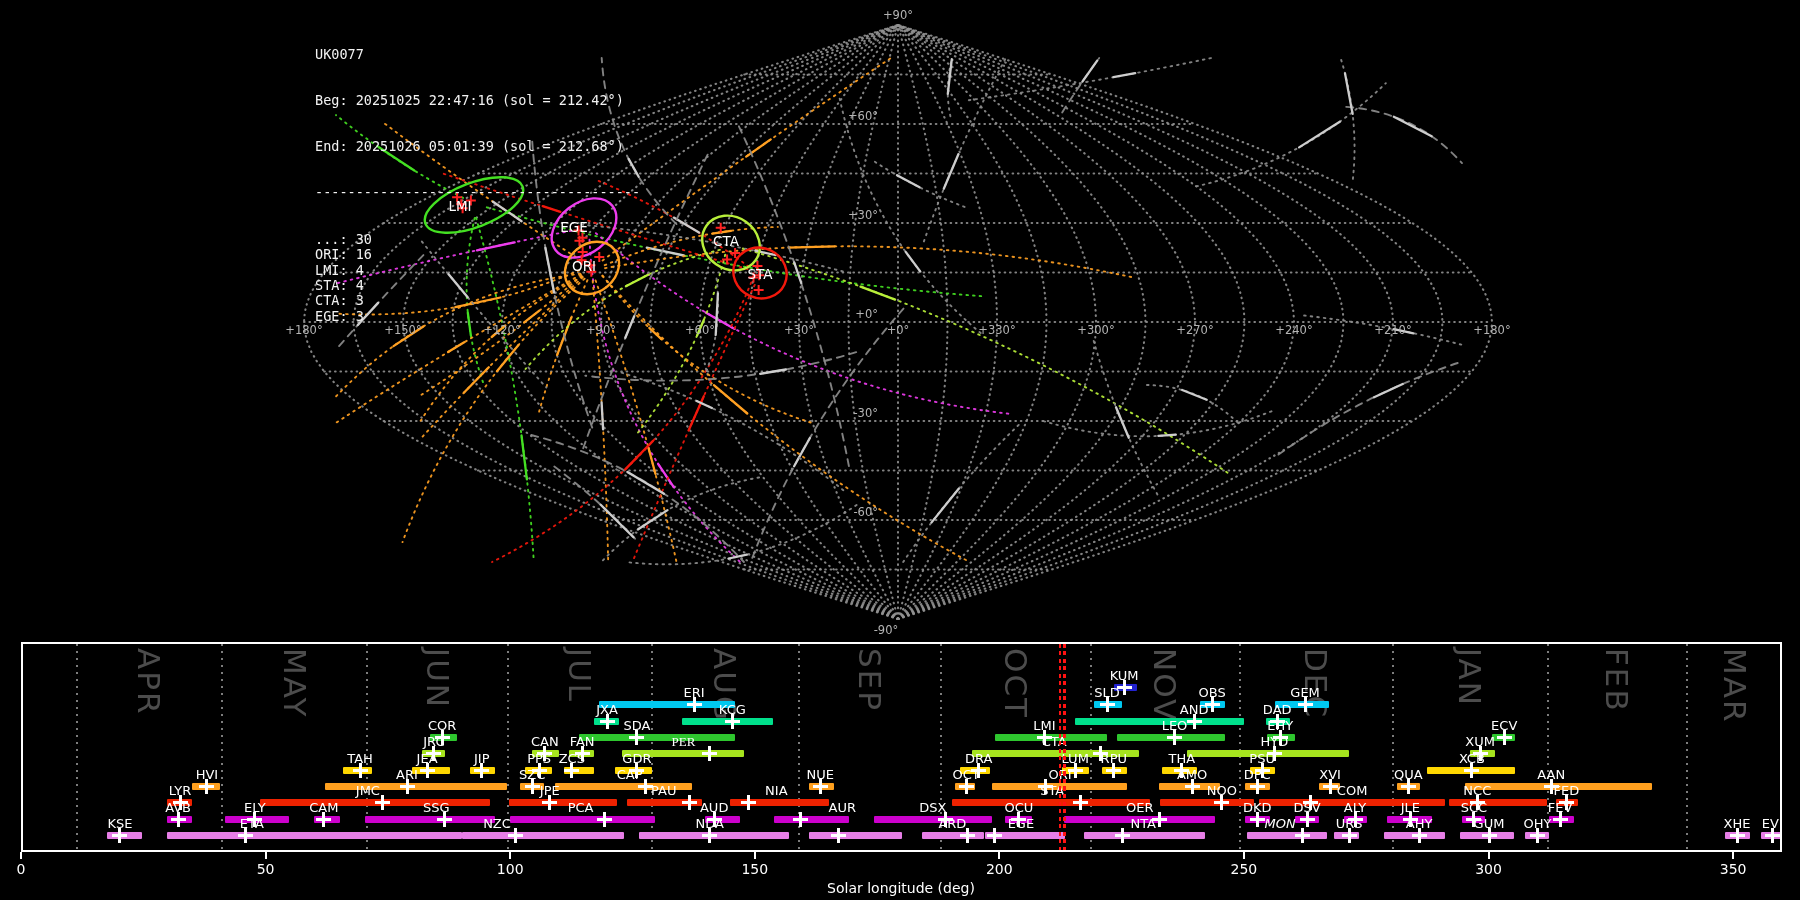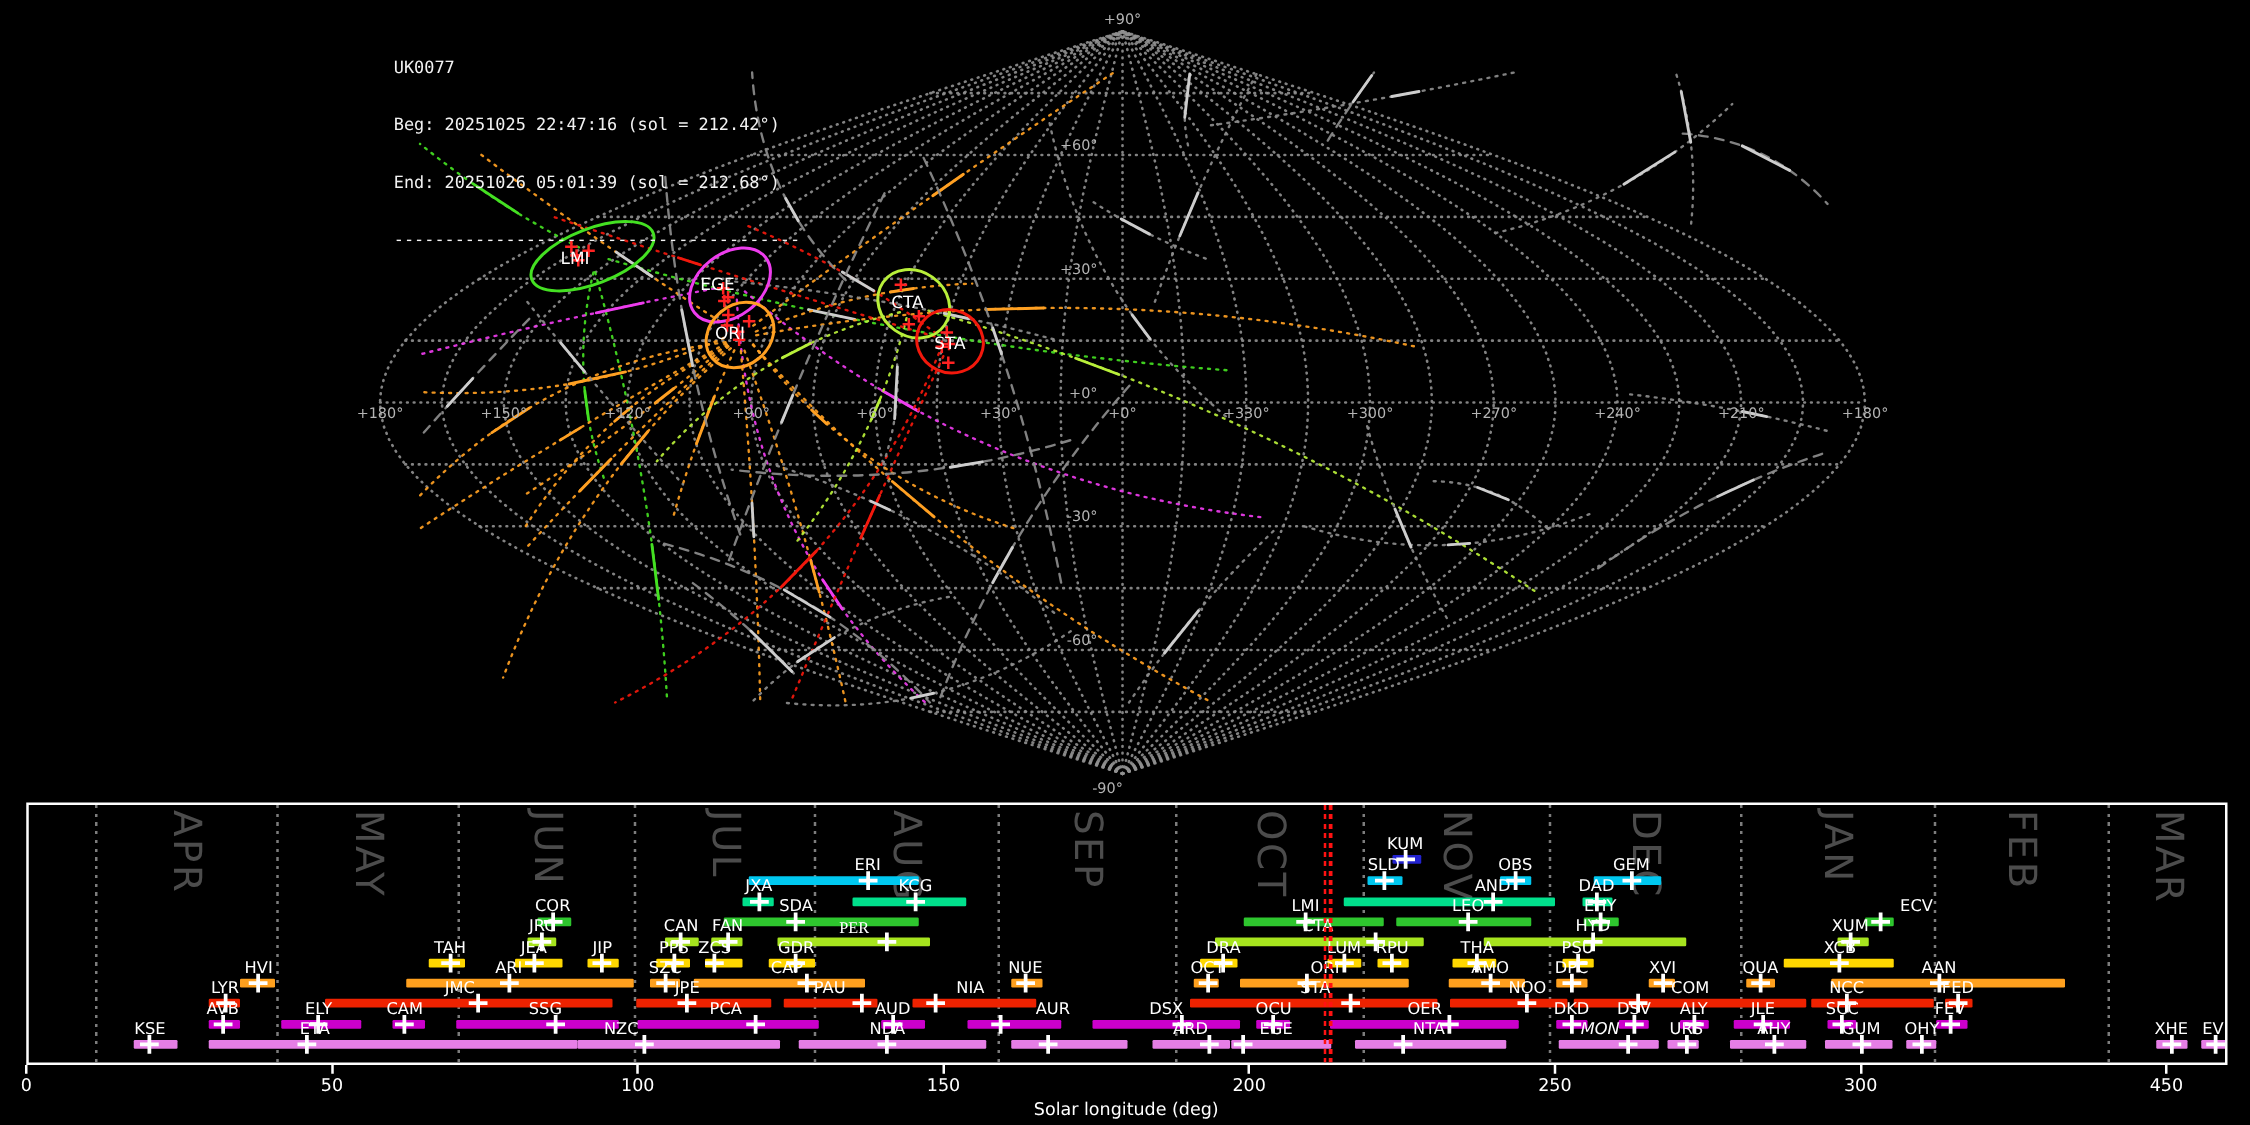--- a/index.html
+++ b/index.html
@@ -237,20 +237,21 @@
       <text x="1294" y="334" fill="#b4b4b4" font-size="11.5" text-anchor="middle" font-family="DejaVu Sans, sans-serif">+240°</text>
       <text x="1393" y="334" fill="#b4b4b4" font-size="11.5" text-anchor="middle" font-family="DejaVu Sans, sans-serif">+210°</text>
       <text x="1492" y="334" fill="#b4b4b4" font-size="11.5" text-anchor="middle" font-family="DejaVu Sans, sans-serif">+180°</text>
     </svg>
 
   <div id="obs-header">
     <div>UK0077</div>
     <div>Beg: 20251025 22:47:16 (sol = 212.42°)</div>
     <div>End: 20251026 05:01:39 (sol = 212.68°)</div>
     <div>----------------------------------------</div>
+    <div id="shower-counts"><div>...: 30</div><div>ORI: 16</div><div>LMI: 4</div><div>STA: 4</div><div>CTA: 3</div><div>EGE: 3</div></div>
   </div>
 
   <div id="timeline-panel">
       <div class="month-line" style="left: 52.8px;"></div>
       <div class="month-label" style="left: 144.2px;">APR</div>
       <div class="month-line" style="left: 197.6px;"></div>
       <div class="month-label" style="left: 289.5px;">MAY</div>
       <div class="month-line" style="left: 343.4px;"></div>
       <div class="month-label" style="left: 432.6px;">JUN</div>
       <div class="month-line" style="left: 483.8px;"></div>
@@ -308,21 +309,21 @@
       <div class="plus" style="left: 1013.9px; top: 85.5px;"></div>
       <div class="bar-label" style="left: 1021.4px; top: 75px;">LMI</div>
       <div class="bar" style="left: 1094.3px; width: 107.6px; top: 90px; background: rgb(46, 198, 46);"></div>
       <div class="plus" style="left: 1144px; top: 85.5px;"></div>
       <div class="bar-label" style="left: 1151.5px; top: 75px;">LEO</div>
       <div class="bar" style="left: 1244px; width: 27.9px; top: 90px; background: rgb(46, 198, 46);"></div>
       <div class="plus" style="left: 1249.7px; top: 85.5px;"></div>
       <div class="bar-label" style="left: 1257.2px; top: 75px;">EHY</div>
       <div class="bar" style="left: 1469px; width: 23px; top: 90px; background: rgb(46, 198, 46);"></div>
       <div class="plus" style="left: 1473.7px; top: 85.5px;"></div>
-      <div class="bar-label" style="left: 1481.2px; top: 75px; margin-left: 29px;">ECV</div>
+      <div class="bar-label" style="left: 1481.2px; top: 75px;">ECV</div>
       <div class="bar" style="left: 399.2px; width: 23px; top: 106px; background: rgb(166, 228, 30);"></div>
       <div class="plus" style="left: 403.4px; top: 101.5px;"></div>
       <div class="bar-label" style="left: 410.9px; top: 91px;">JRC</div>
       <div class="bar" style="left: 508.7px; width: 27.4px; top: 106px; background: rgb(166, 228, 30);"></div>
       <div class="plus" style="left: 514.4px; top: 101.5px;"></div>
       <div class="bar-label" style="left: 521.9px; top: 91px;">CAN</div>
       <div class="bar" style="left: 545.9px; width: 24.9px; top: 106px; background: rgb(166, 228, 30);"></div>
       <div class="plus" style="left: 551.6px; top: 101.5px;"></div>
       <div class="bar-label" style="left: 559.1px; top: 91px;">FAN</div>
       <div class="bar" style="left: 599.2px; width: 121.8px; top: 106px; background: rgb(166, 228, 30);"></div>
@@ -544,16 +545,16 @@
       <div class="tick-label" style="left: 510.2px;">100</div>
       <div class="tick" style="left: 753.8px;"></div>
       <div class="tick-label" style="left: 754.8px;">150</div>
       <div class="tick" style="left: 998.3px;"></div>
       <div class="tick-label" style="left: 999.3px;">200</div>
       <div class="tick" style="left: 1242.9px;"></div>
       <div class="tick-label" style="left: 1243.9px;">250</div>
       <div class="tick" style="left: 1487.5px;"></div>
       <div class="tick-label" style="left: 1488.5px;">300</div>
       <div class="tick" style="left: 1732.1px;"></div>
-      <div class="tick-label" style="left: 1733.1px;">450</div>
+      <div class="tick-label" style="left: 1733.1px;">350</div>
     </div>
   <div id="x-axis-title">Solar longitude (deg)</div>
 </div>
 
 </body></html>

